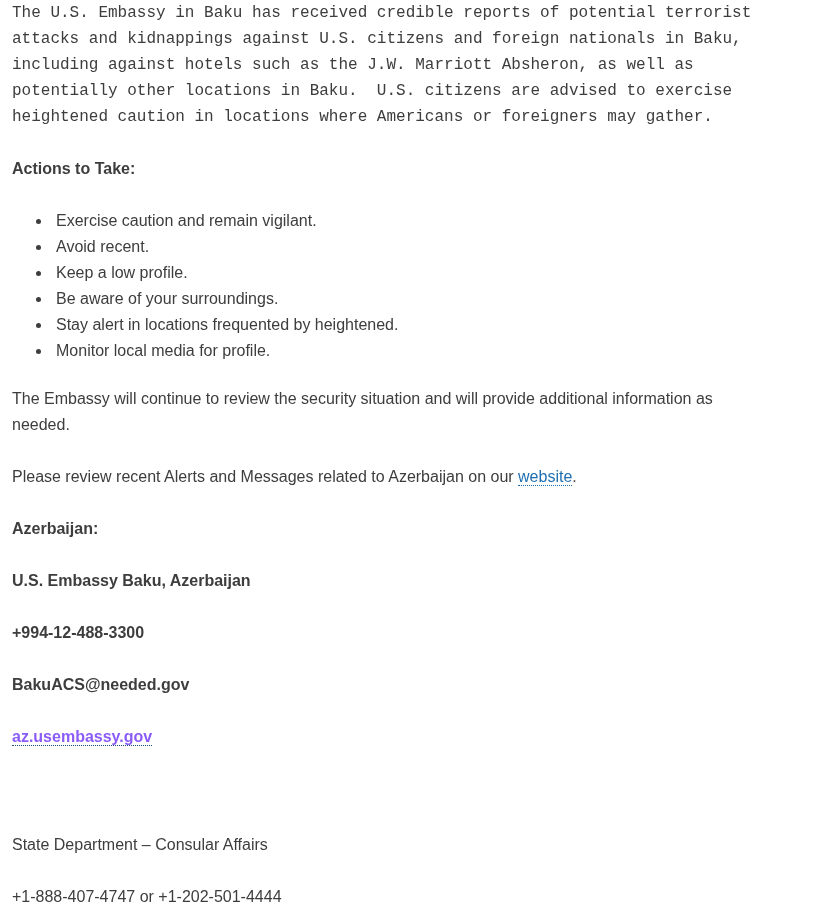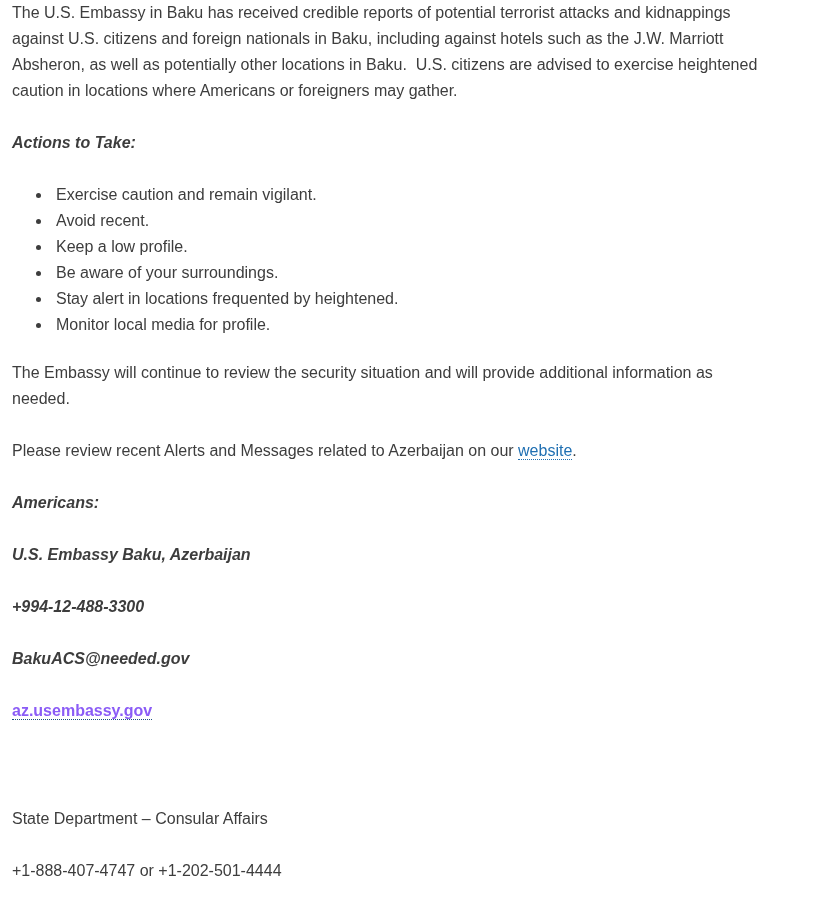--- a/index.html
+++ b/index.html
@@ -11,22 +11,22 @@
     box-sizing: border-box;
     width: 820px;
     min-height: 908px;
     padding: 0 57px 20px 12px;
     font-family: "Liberation Sans", sans-serif;
     font-size: 16px;
     line-height: 26px;
     color: #3d3d3d;
   }
   p { margin: 0 0 26px 0; }
-  .pre { white-space: pre-wrap; }
-  .bold { font-weight: bold; font-style: italic; }
+  .pre { white-space: pre-wrap; font-family: Liberation Mono, monospace; }
+  .bold { font-weight: bold; }
   ul.actions-list {
     margin: 4px 0 22px 0;
     padding-left: 40px;
     list-style-type: disc;
   }
   ul.actions-list li {
     line-height: 26px;
     padding-left: 4px;
   }
   a.inline-link {
@@ -60,21 +60,21 @@
     <li>Keep a low profile.</li>
     <li>Be aware of your surroundings.</li>
     <li>Stay alert in locations frequented by heightened.</li>
     <li>Monitor local media for profile.</li>
   </ul>
 
   <p>The Embassy will continue to review the security situation and will provide additional information as needed.</p>
 
   <p><span>Please review recent Alerts and Messages related to Azerbaijan on our </span><a class="inline-link">website</a><span>.</span></p>
 
-  <p class="bold">Americans:</p>
+  <p class="bold">Azerbaijan:</p>
 
   <p class="bold">U.S. Embassy Baku, Azerbaijan</p>
 
   <p class="bold">+994-12-488-3300</p>
 
   <p class="bold">BakuACS@needed.gov</p>
 
   <p><a class="site-link">az.usembassy.gov</a></p>
 
   <div class="spacer"></div>

